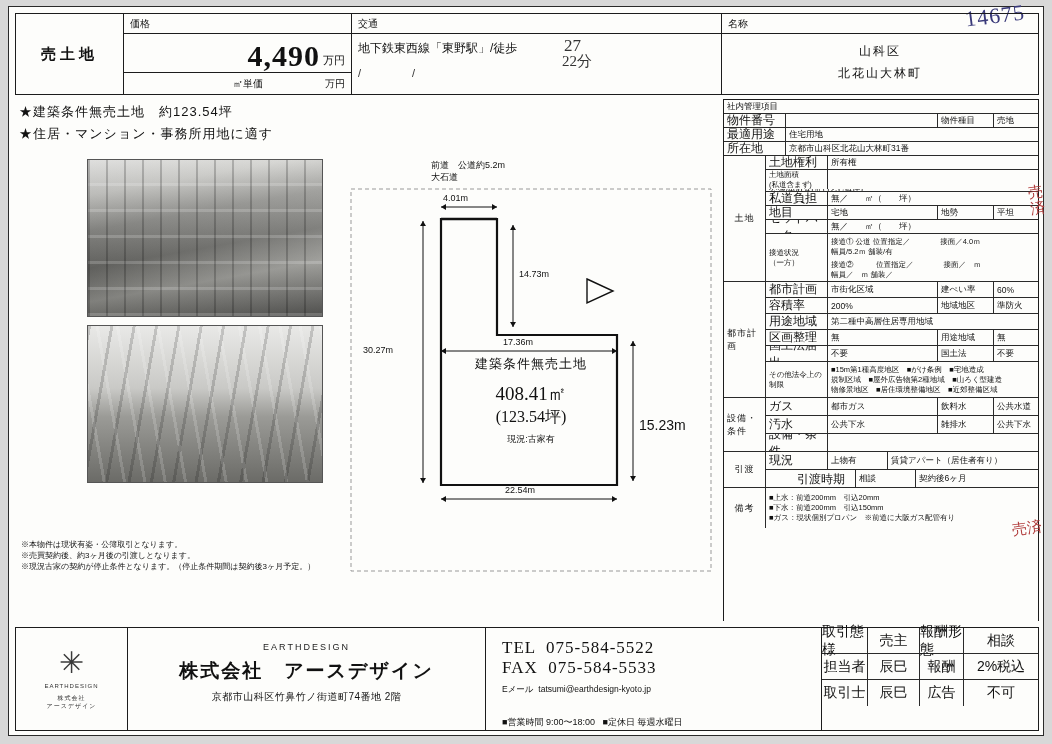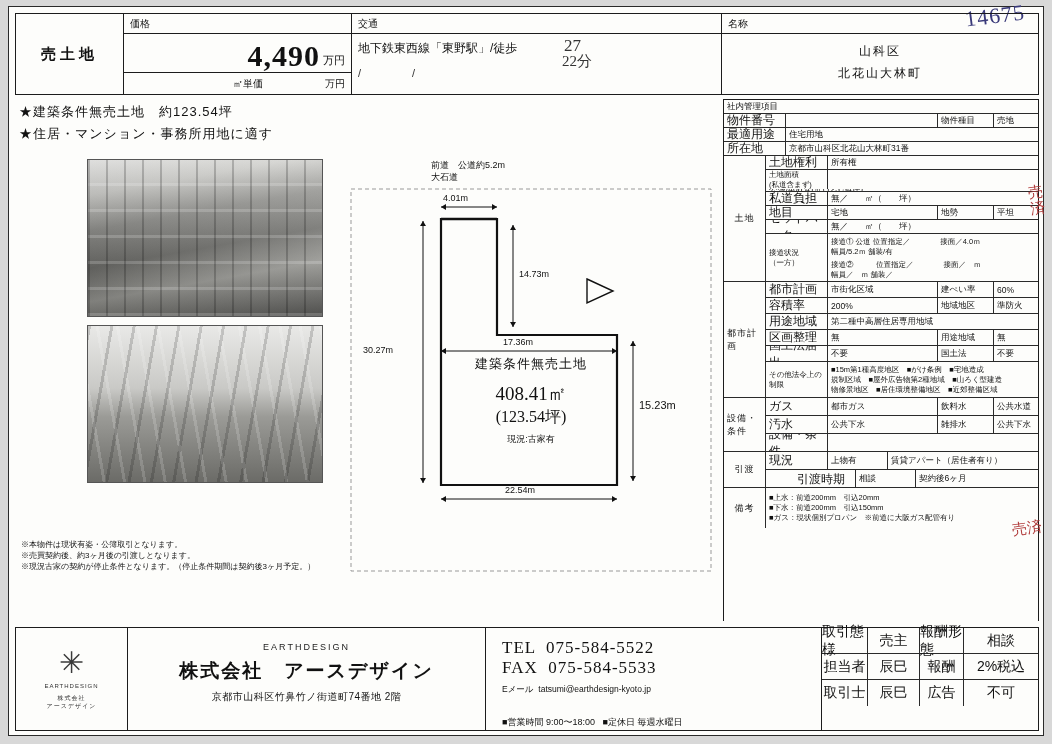--- a/index.html
+++ b/index.html
@@ -242,21 +242,21 @@
 
         <polygon points="242,124 268,136 242,148" fill="none" stroke="#111" stroke-width="1.4"></polygon>
 
         <line x1="96" y1="64" x2="152" y2="64" stroke="#111" stroke-width="2.6"></line>
       </svg>
 
       <div style="position:absolute;left:98px;top:38px;font-size:9px;">4.01m</div>
       <div style="position:absolute;left:174px;top:114px;font-size:9px;">14.73m</div>
       <div style="position:absolute;left:158px;top:182px;font-size:9px;">17.36m</div>
       <div style="position:absolute;left:18px;top:190px;font-size:9px;">30.27m</div>
-      <div style="position:absolute;left:294px;top:244px;font-size:11px;">15.23m</div>
+      <div style="position:absolute;left:294px;top:262px;font-size:14px;">15.23m</div>
       <div style="position:absolute;left:160px;top:330px;font-size:9px;">22.54m</div>
 
       <div class="plan-text plan-title">建築条件無売土地</div>
       <div class="plan-text plan-area">408.41㎡</div>
       <div class="plan-text plan-tsubo">(123.54坪)</div>
       <div class="plan-text plan-cur">現況:古家有</div>
     </div>
 
     <div class="notes">
       <div>※本物件は現状有姿・公簿取引となります。</div>

